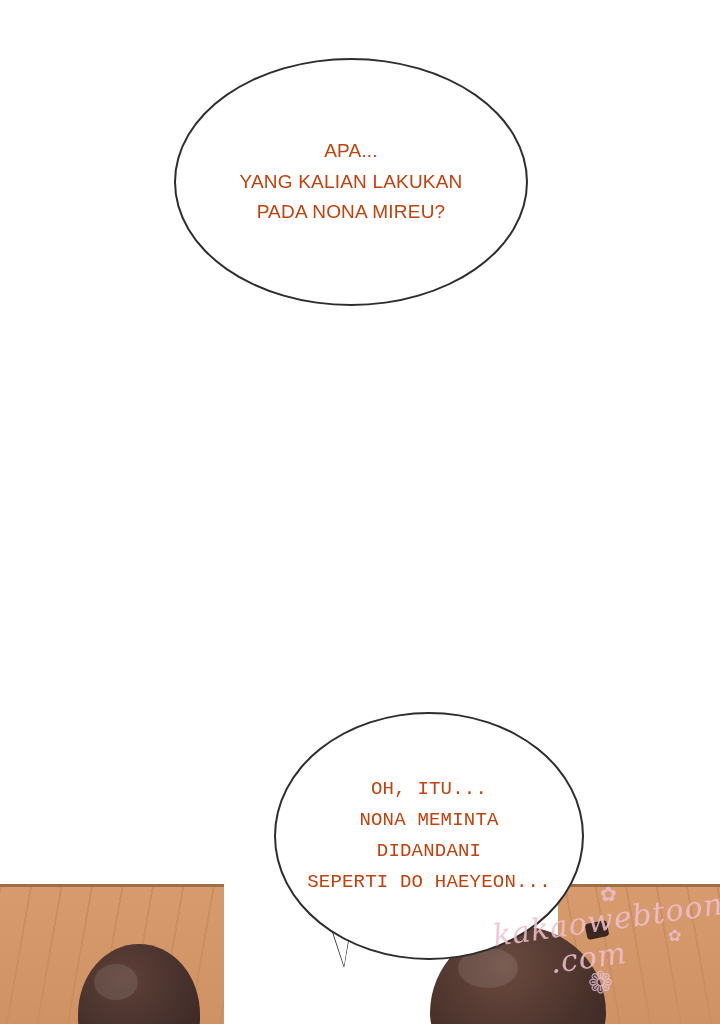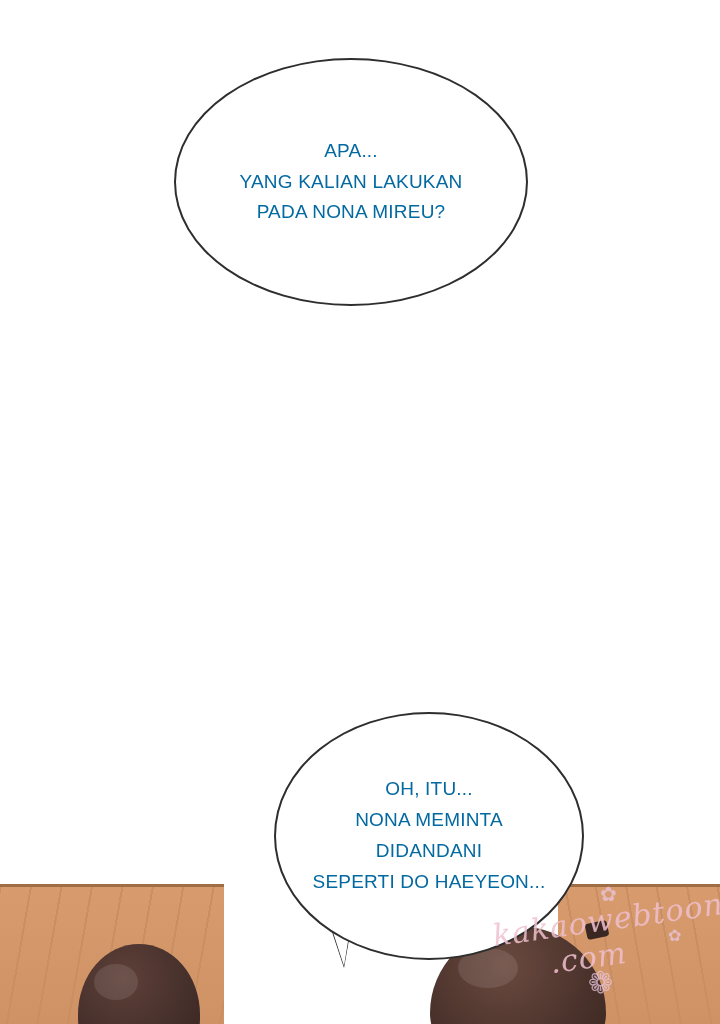--- a/index.html
+++ b/index.html
@@ -135,37 +135,38 @@
     border: 2px solid #2e2e2e;
     border-radius: 50%;
     box-sizing: border-box;
     display: flex;
     align-items: center;
     justify-content: center;
     text-align: center;
   }
   .balloon .lines {
     padding: 0 26px;
-    color: #0369a1;
+    color: #c2410c;
     font-size: 19px;
     line-height: 1.62;
     letter-spacing: 0.2px;
     white-space: pre-line;
   }
   .balloon-1 {
     left: 174px;
     top: 58px;
     width: 354px;
     height: 248px;
   }
   .balloon-2 {
     left: 274px;
     top: 712px;
     width: 310px;
     height: 248px;
+    font-family: Liberation Mono, monospace;
   }
   
   .tail {
     position: absolute;
     left: 316px;
     top: 880px;
     width: 0;
     height: 0;
     border-left: 28px solid transparent;
     border-right: 14px solid transparent;

